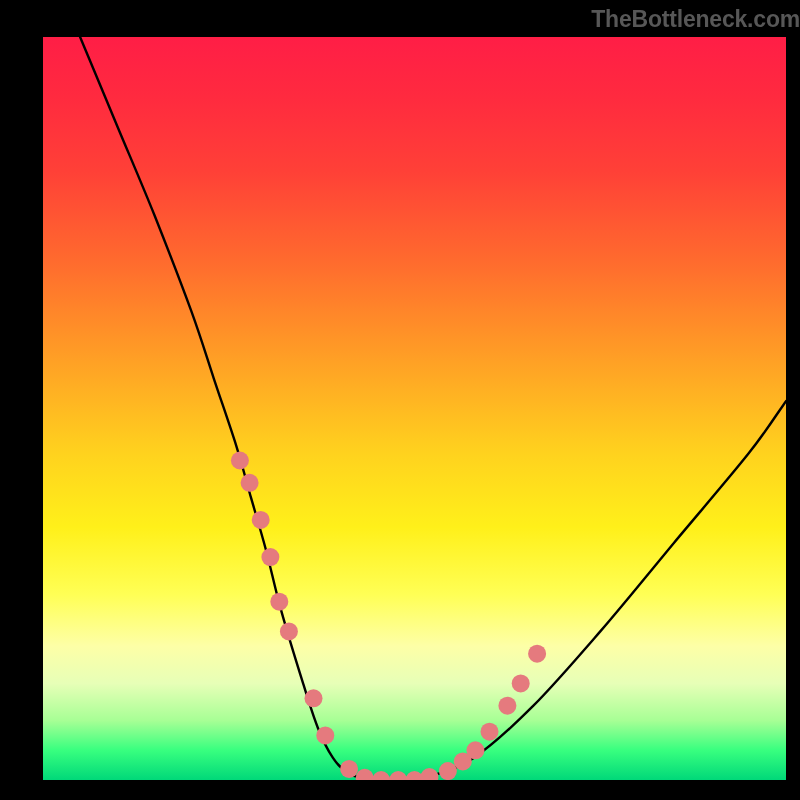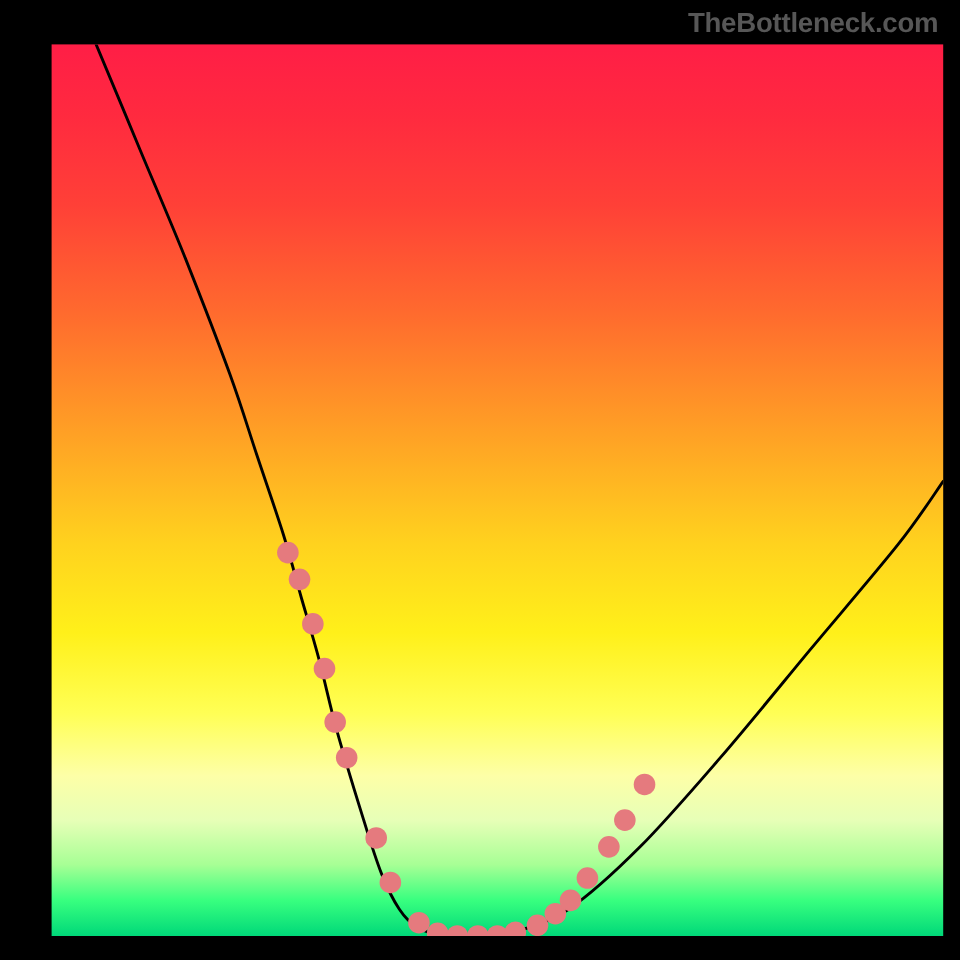--- a/index.html
+++ b/index.html
@@ -34,21 +34,21 @@
       #fdffa7 82%,
       #e7ffb7 87%,
       #a7ff95 92%,
       #38ff7f 96%,
       #00d879 100%
     );
   }
   .watermark {
     position: absolute;
     top: 6px;
-    right: 18px;
+    right: 0;
     font-family: Arial, Helvetica, sans-serif;
     font-size: 23px;
     font-weight: 600;
     color: #575757;
     letter-spacing: -0.2px;
   }
   svg.curve {
     position: absolute;
     left: 0;
     top: 0;

